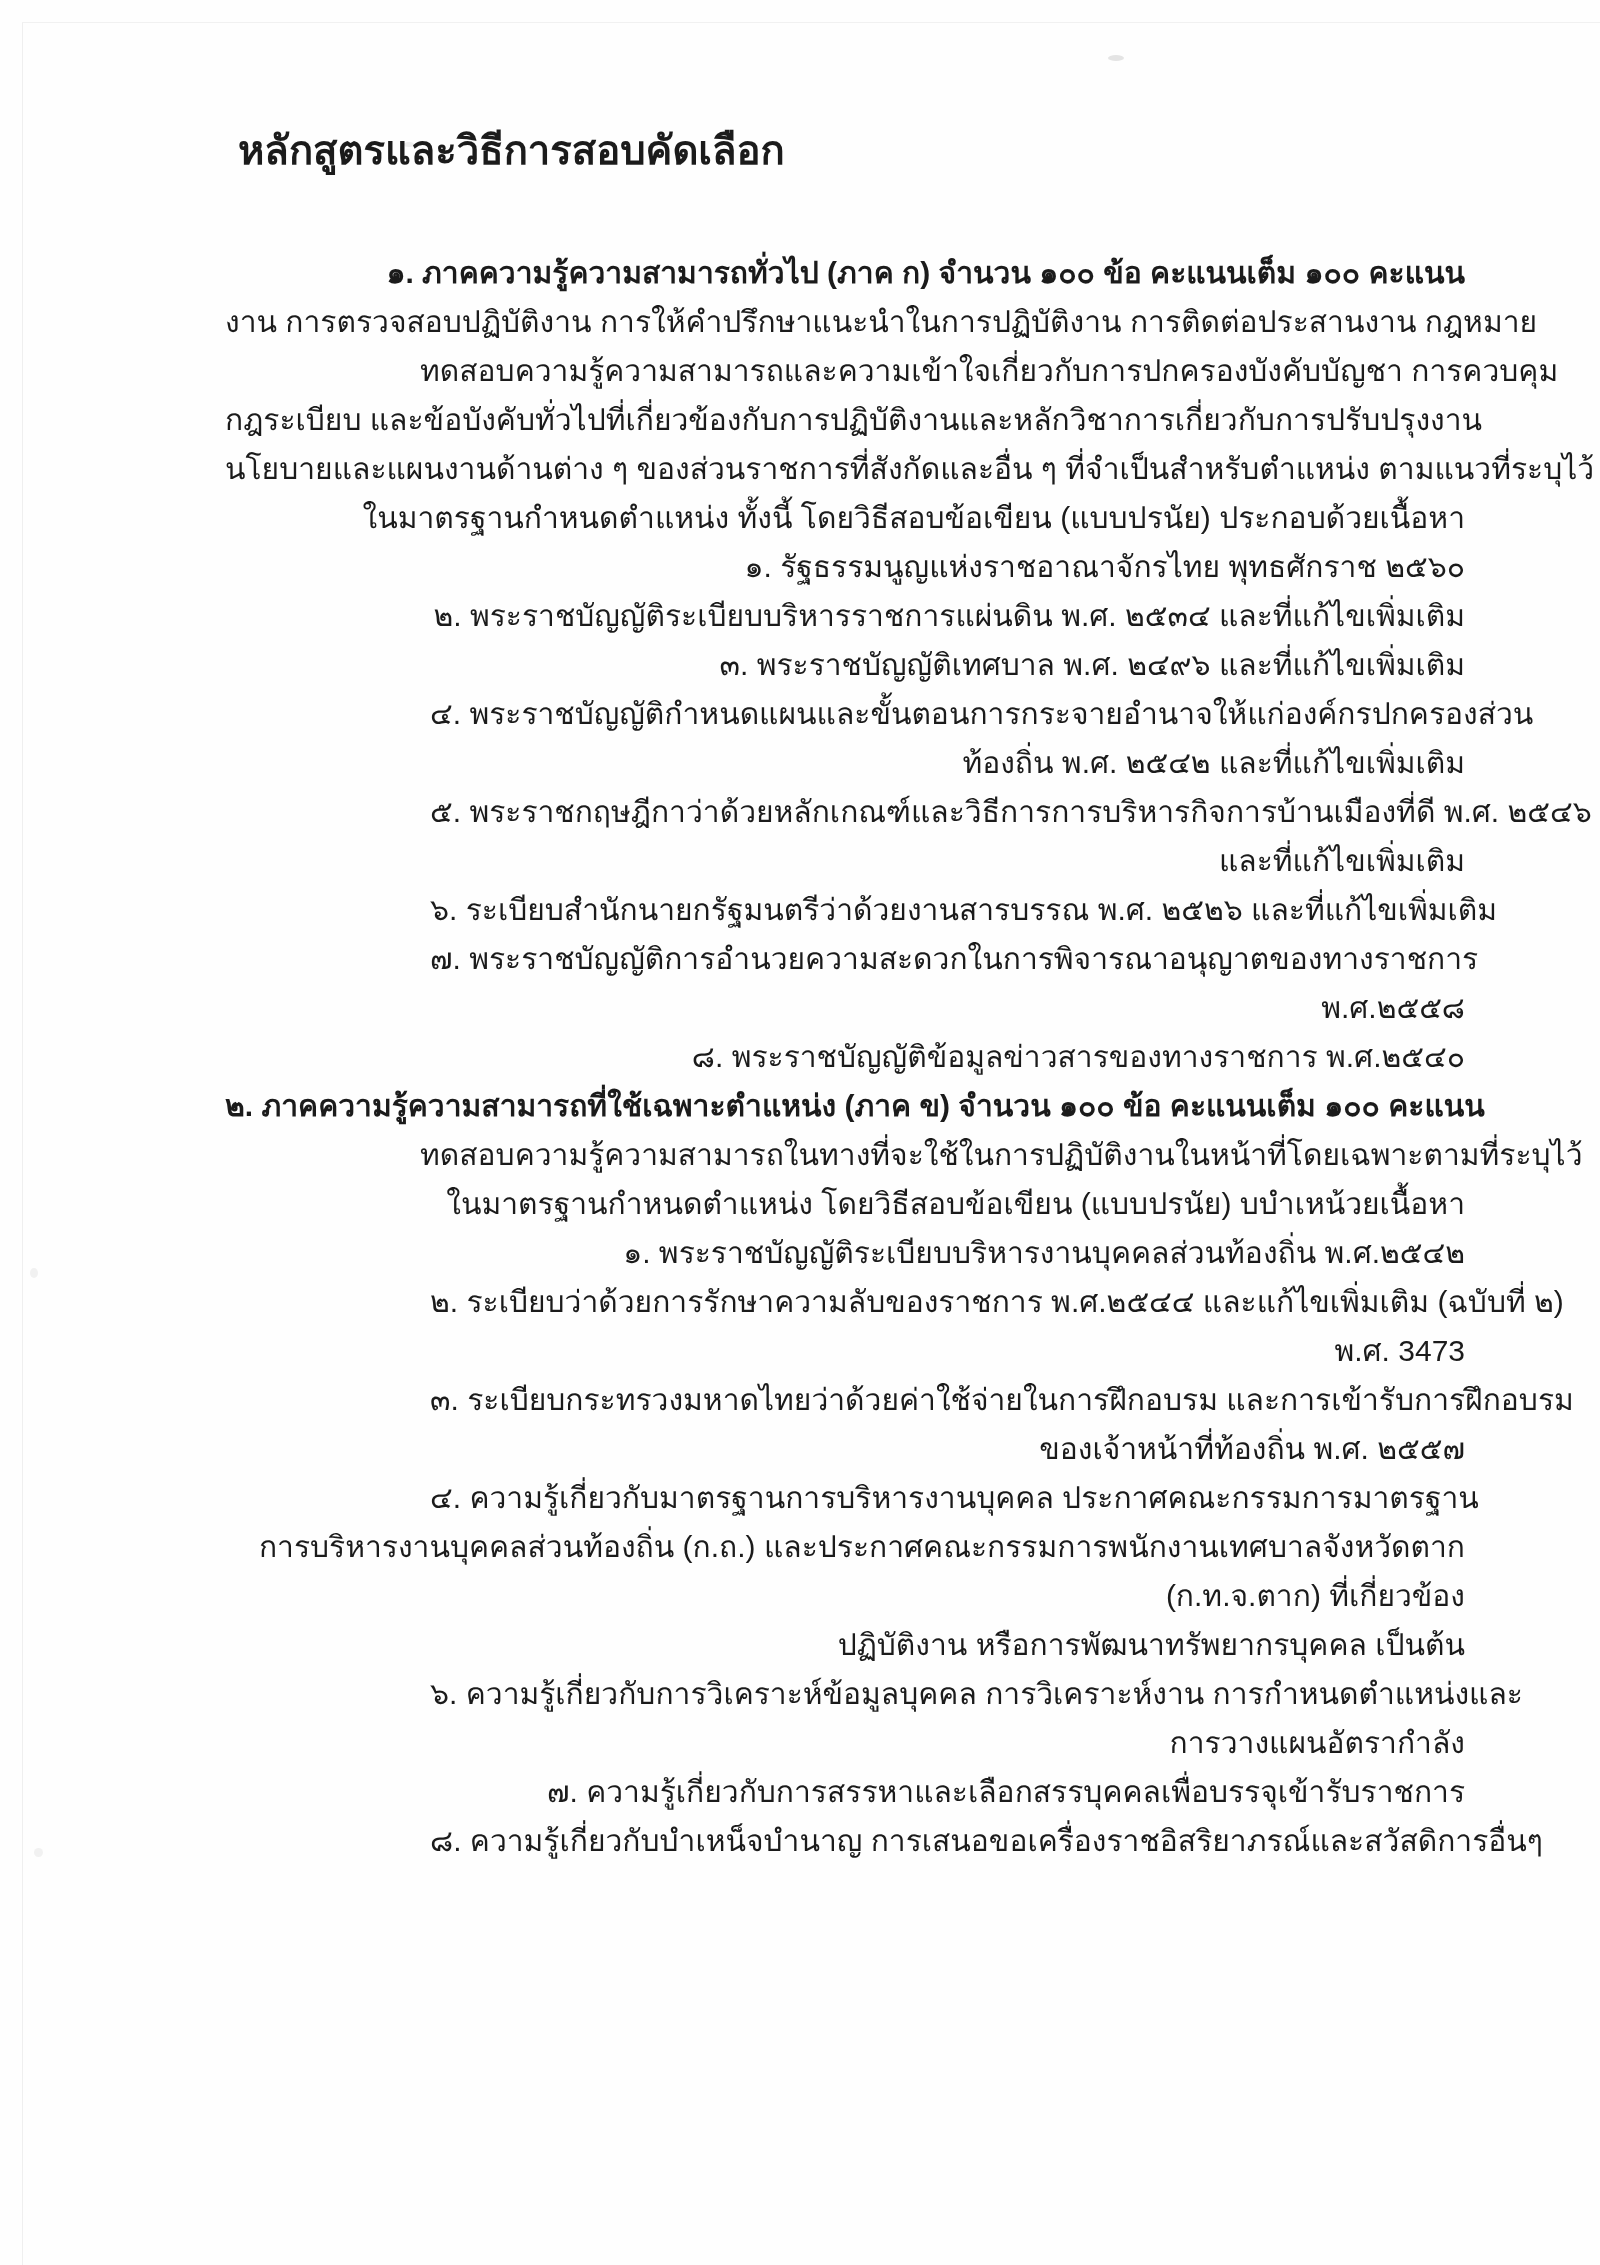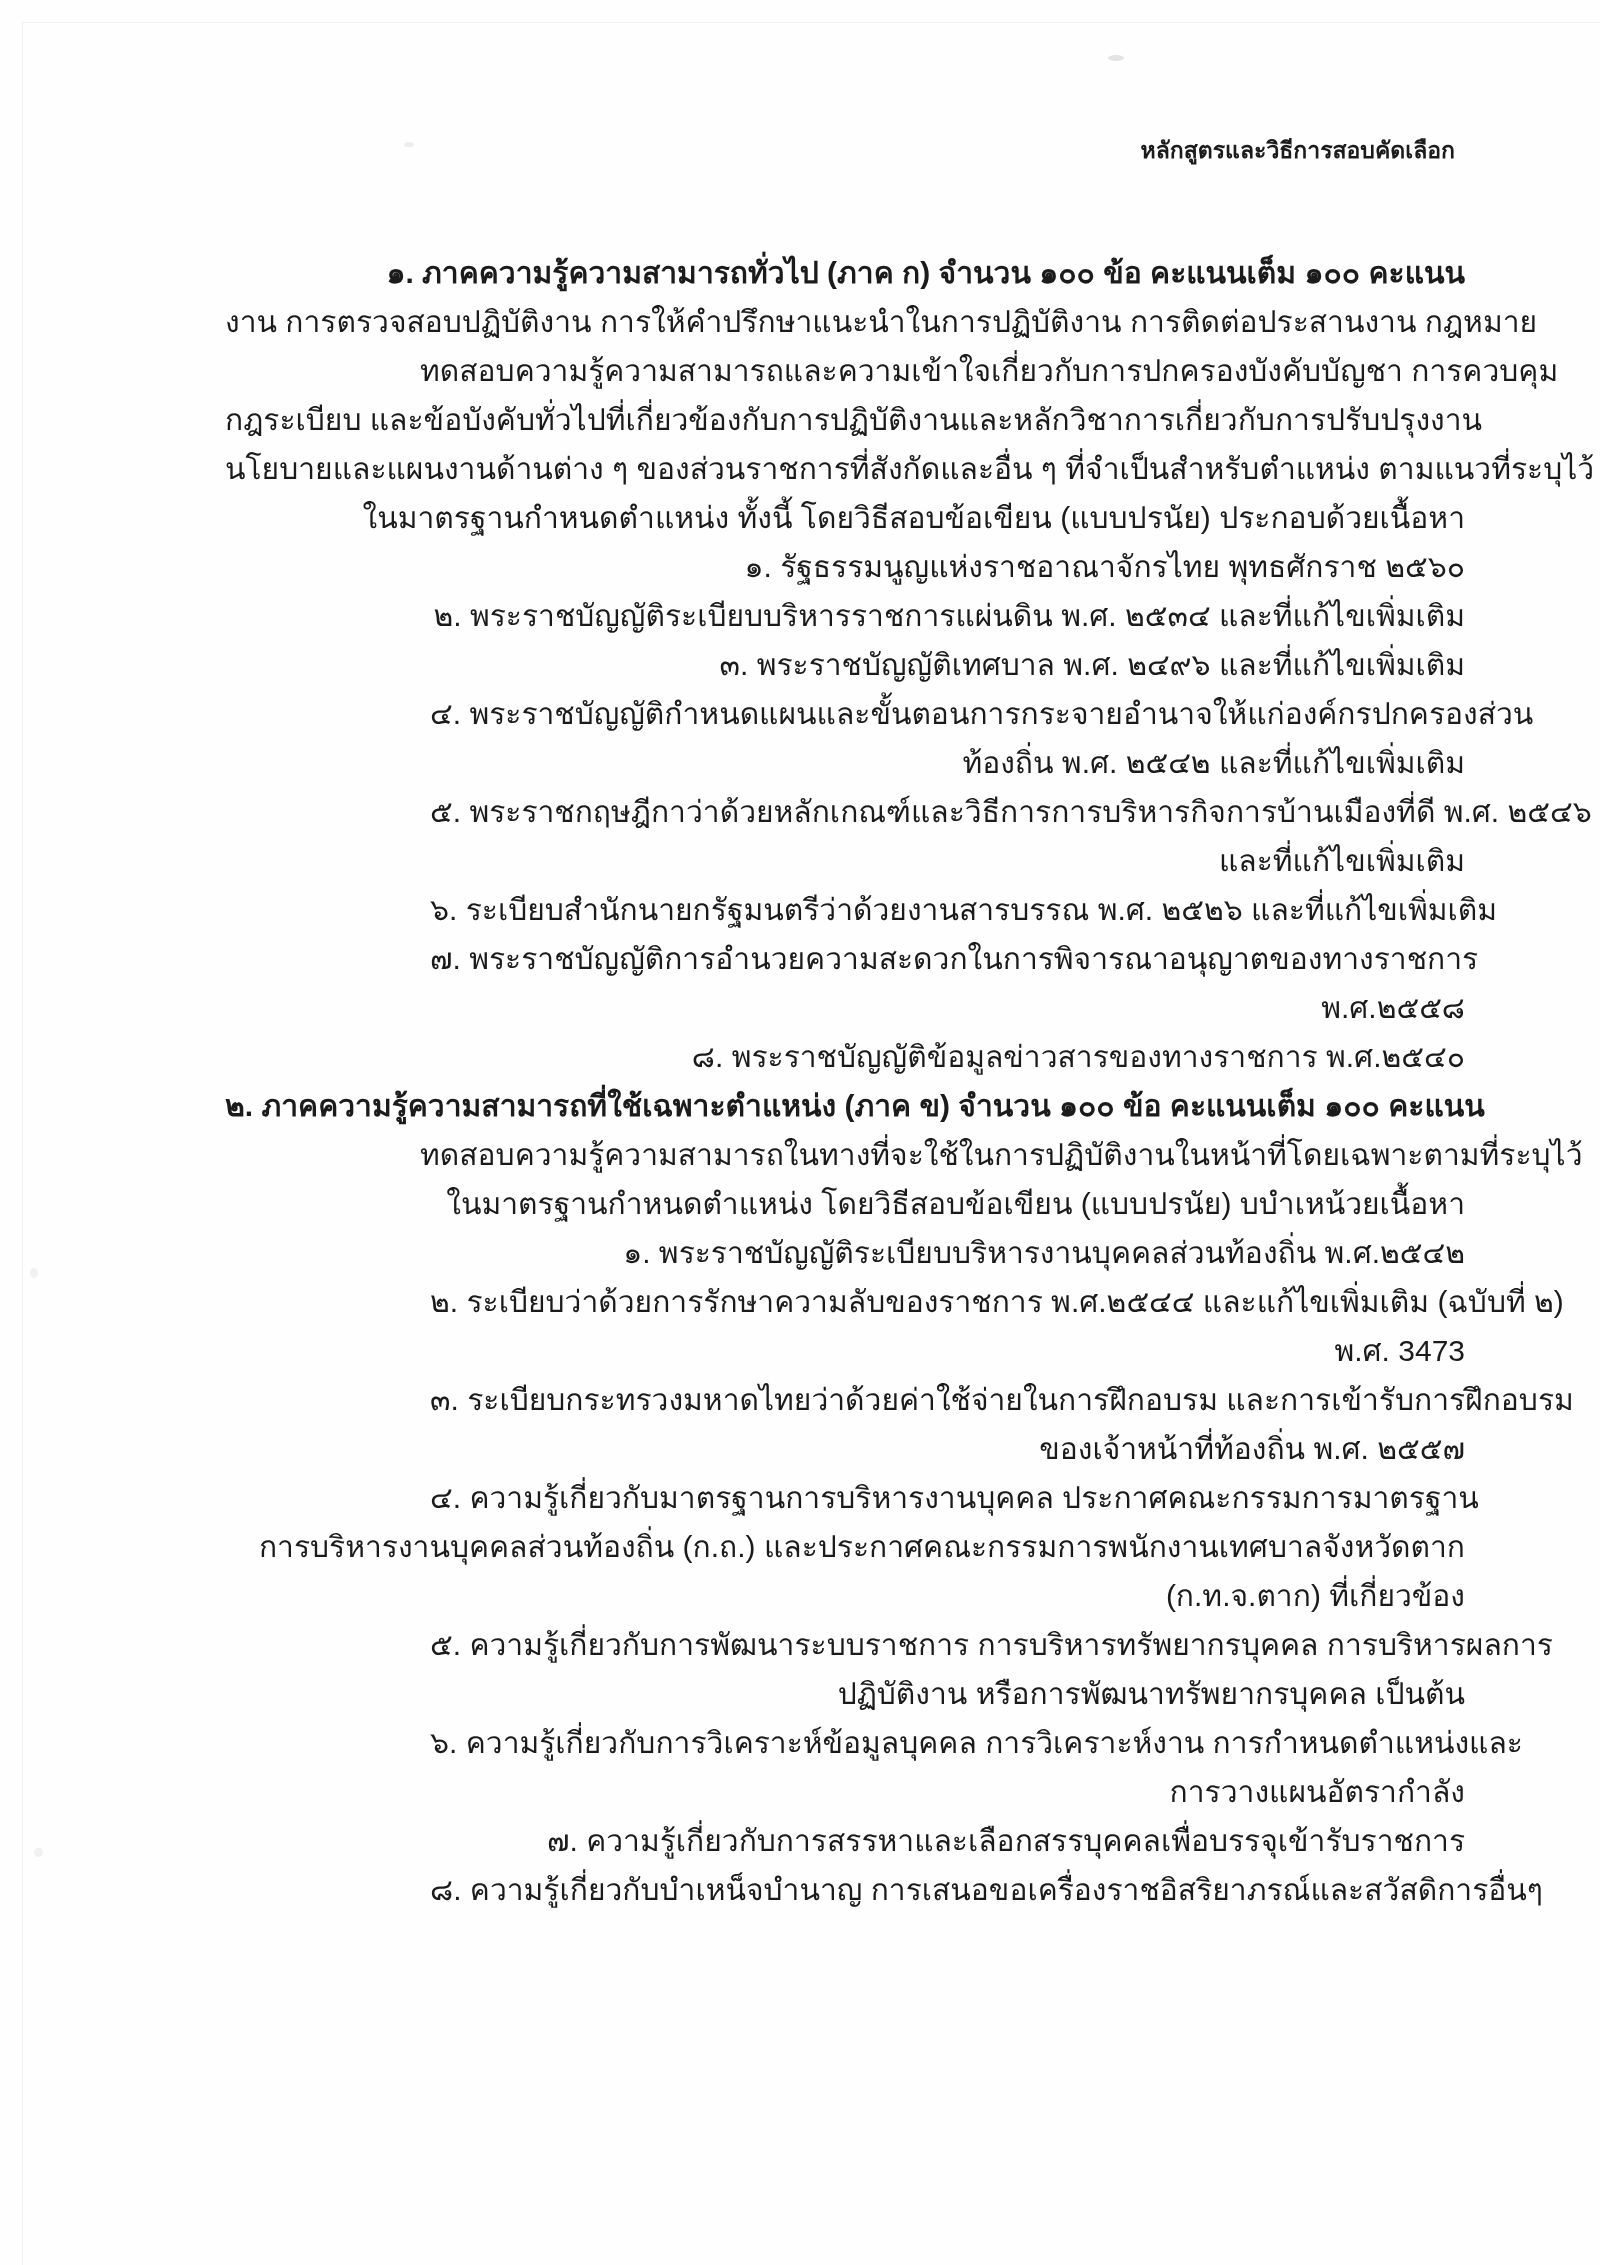--- a/index.html
+++ b/index.html
@@ -22,23 +22,23 @@
     background: #f1f1f1;
   }
   .smudge { position: absolute; background: #d9d9d9; border-radius: 50%; opacity: .7; }
   .smudge.s1 { left: 1108px; top: 55px;  width: 16px; height: 6px; }
   .smudge.s2 { left: 404px;  top: 142px; width: 10px; height: 5px; opacity: .45; }
   .smudge.s4 { left: 30px;  top: 1268px; width: 8px;  height: 10px; opacity: .35; }
   .smudge.s5 { left: 34px;  top: 1848px; width: 9px;  height: 9px;  opacity: .35; }
 
   .doc-title {
     position: absolute;
-    left: 225px; top: 126px; width: 1230px;
-    text-align: right;
-    font-size: 23px;
+    left: 238px; top: 126px; width: 1230px;
+    text-align: left;
+    font-size: 40px;
     font-weight: bold;
     line-height: 49px;
     white-space: nowrap;
   }
   .content {
     position: absolute;
     left: 225px; top: 248px; width: 1240px;
     font-size: 30px;
     line-height: 49px;
   }
@@ -115,21 +115,20 @@
       <div>
         <div class="line ind-item">๓. ระเบียบกระทรวงมหาดไทยว่าด้วยค่าใช้จ่ายในการฝึกอบรม และการเข้ารับการฝึกอบรม</div>
         <div class="line">ของเจ้าหน้าที่ท้องถิ่น พ.ศ. ๒๕๕๗</div>
       </div>
       <div>
         <div class="line ind-item">๔. ความรู้เกี่ยวกับมาตรฐานการบริหารงานบุคคล ประกาศคณะกรรมการมาตรฐาน</div>
         <div class="line">การบริหารงานบุคคลส่วนท้องถิ่น (ก.ถ.) และประกาศคณะกรรมการพนักงานเทศบาลจังหวัดตาก</div>
         <div class="line">(ก.ท.จ.ตาก) ที่เกี่ยวข้อง</div>
       </div>
       <div>
-        <div class="line ind-item">๕. ความรู้เกี่ยวกับการพัฒนาระบบราชการ การบริหารทรัพยากรบุคคล การบริหารผลการ</div>
         <div class="line">ปฏิบัติงาน หรือการพัฒนาทรัพยากรบุคคล เป็นต้น</div>
       </div>
       <div>
         <div class="line ind-item">๖. ความรู้เกี่ยวกับการวิเคราะห์ข้อมูลบุคคล การวิเคราะห์งาน การกำหนดตำแหน่งและ</div>
         <div class="line">การวางแผนอัตรากำลัง</div>
       </div>
       <div>
         <div class="line ind-item">๗. ความรู้เกี่ยวกับการสรรหาและเลือกสรรบุคคลเพื่อบรรจุเข้ารับราชการ</div>
       </div>
       <div>

